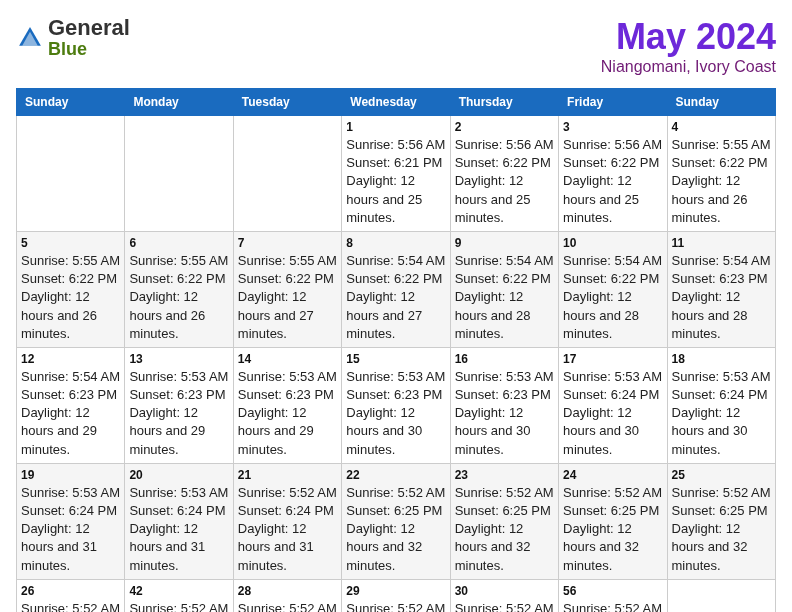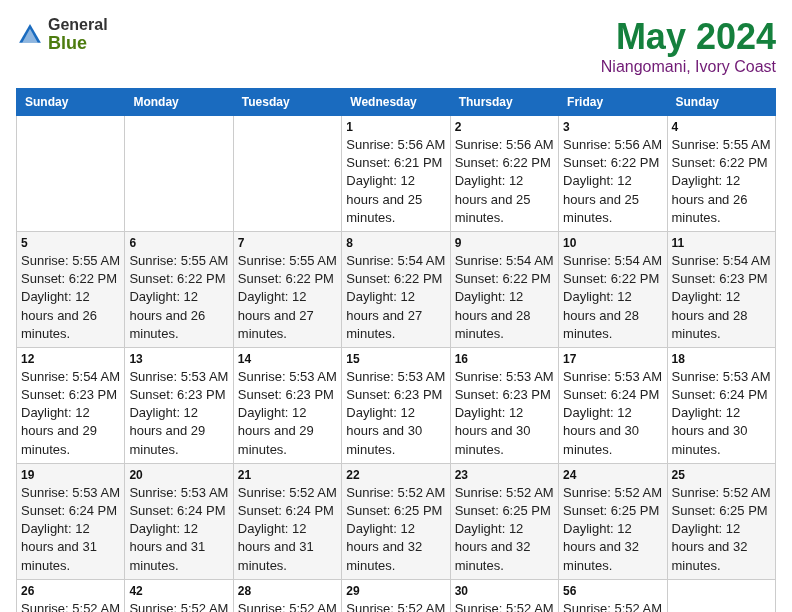--- a/index.html
+++ b/index.html
@@ -29,21 +29,21 @@
     .logo-icon {
       width: 28px;
       height: 28px;
     }
     .title-block {
       text-align: right;
     }
     .title-month {
       font-size: 36px;
       font-weight: bold;
-      color: #15803d;
+      color: #6d28d9;
     }
     .title-location {
       font-size: 16px;
       color: #701a75;
     }
     .calendar {
       width: 100%;
       border-collapse: collapse;
       font-size: 11px;
     }
@@ -85,21 +85,21 @@
 </head>
 <body>
 
 <div class="header">
   <div class="logo">
     <svg class="logo-icon" viewBox="0 0 36 36">
       <polygon points="18,4 32,28 4,28" fill="#1a6bbf"></polygon>
       <polygon points="18,10 28,28 8,28" fill="#fff" opacity="0.5"></polygon>
     </svg>
     <div class="logo-text">
-      <span style="font-size:16px;font-weight:bold;color:#333;">General</span>
+      <span style="font-size:22px;font-weight:bold;color:#333;">General</span>
       <span style="font-size:18px;font-weight:bold;color:#4d7c0f;">Blue</span>
     </div>
   </div>
   <div class="title-block">
     <div class="title-month">May 2024</div>
     <div class="title-location">Niangomani, Ivory Coast</div>
   </div>
 </div>
 
 <table class="calendar">

